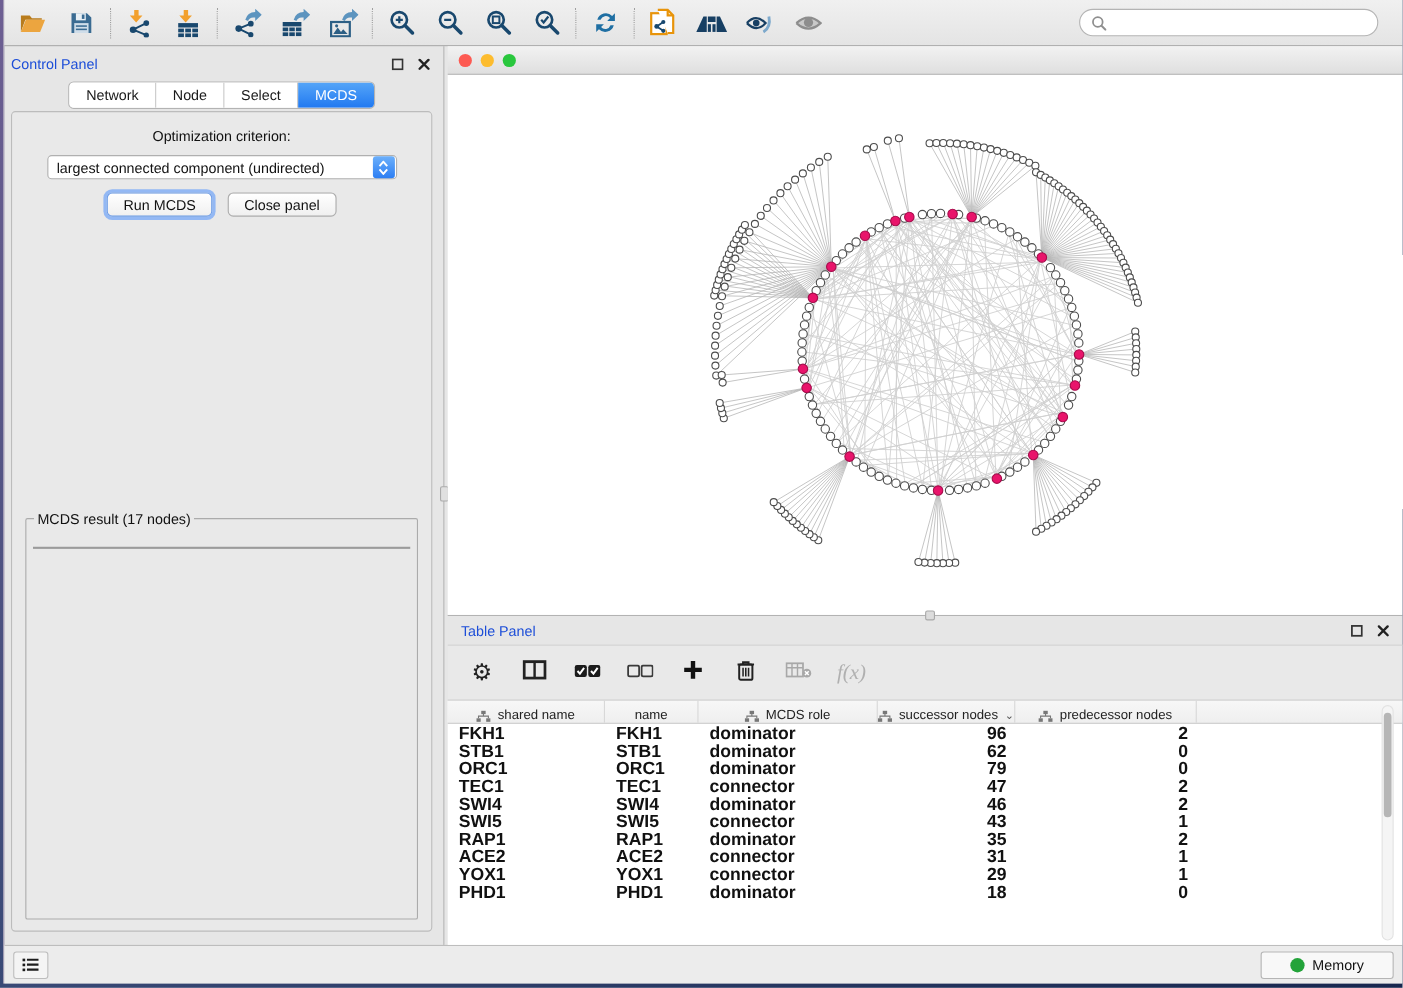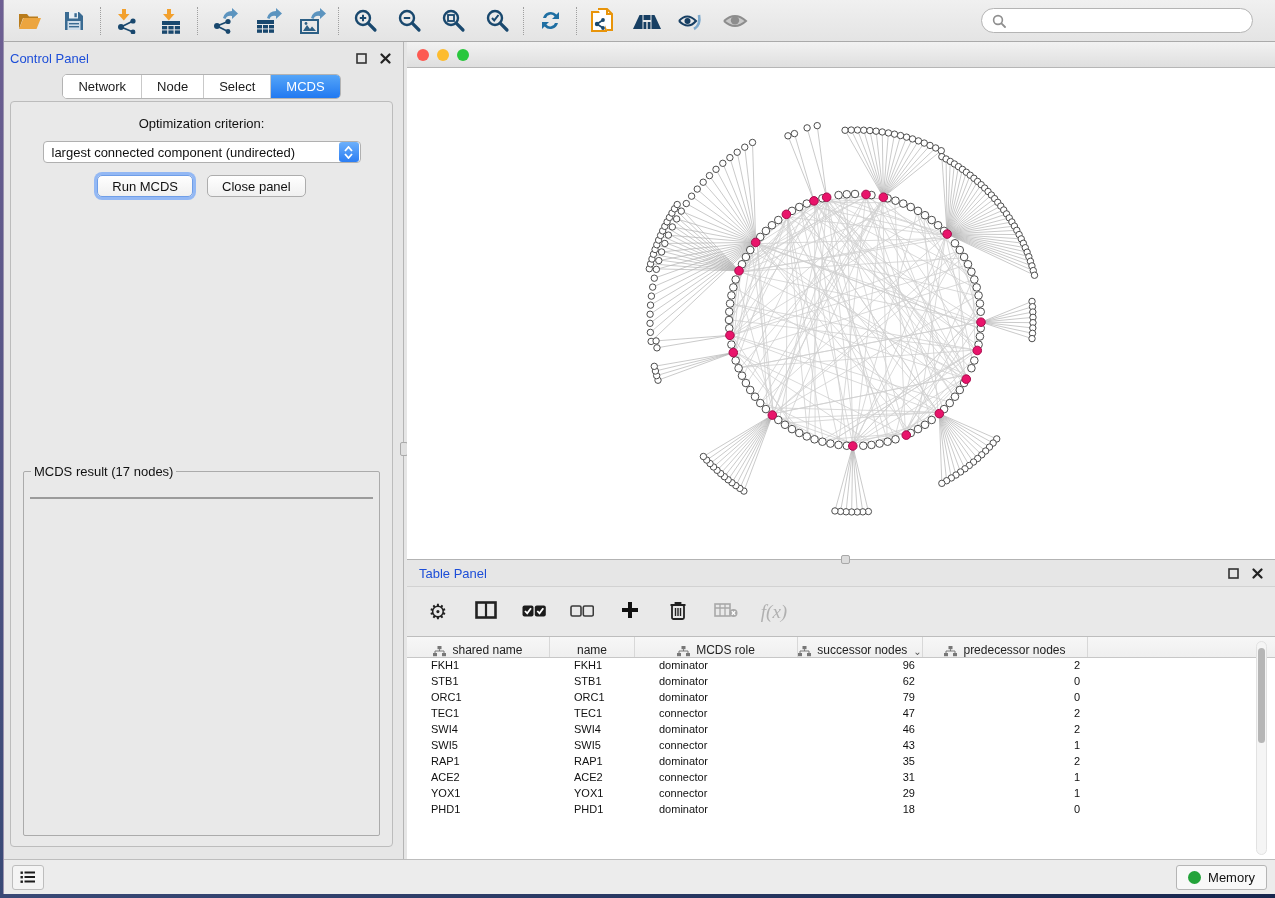--- a/index.html
+++ b/index.html
@@ -69,31 +69,31 @@
   .fx { font-family:"Liberation Serif",serif; font-style:italic; font-size:19px; color:#b0b0b0; }
   .gear-glyph { font-size:21px; color:#222; line-height:1; }
 
   .table-wrap { flex:1; position:relative; border-top:1px solid #bdbdbd; background:#fff; min-height:0; display:flex; flex-direction:column; }
   .thead { display:grid; grid-template-columns:143px 85px 163px 125px 165px 1fr; background:linear-gradient(#f7f7f7,#efefef); border-bottom:1px solid #c7c7c7; height:21px; flex:0 0 auto; }
   .th { display:flex; align-items:flex-end; justify-content:center; gap:6px; font-size:12px; color:#222; border-right:1px solid #d8d8d8; overflow:hidden; cursor:pointer; }
   .th:last-child { border-right:none; }
   .th .sort { font-size:10px; color:#555; }
   .tbody { flex:1; position:relative; overflow:hidden; }
   .tr { display:grid; grid-template-columns:143px 85px 163px 125px 165px 1fr; height:16px; cursor:default; }
-  .td { font-size:11px; color:#111; padding:1px 8px 0 24px; white-space:nowrap; overflow:hidden; }
+  .td { font-size:16px; color:#111; padding:1px 8px 0 10px; white-space:nowrap; overflow:hidden;font-weight:bold; }
   .td.num { text-align:right; padding-right:8px; }
   .tscroll { position:absolute; right:8px; top:4px; bottom:4px; width:11px; background:#f5f5f5; border:1px solid #e2e2e2; border-radius:6px; }
   .tscroll .thumb { position:absolute; left:1px; right:1px; top:6px; height:95px; background:#b6b6b6; border-radius:5px; }
 
   .table-tabs { height:30px; display:flex; align-items:center; justify-content:center; background:#e6e6e6; border-top:1px solid #cfcfcf; flex:0 0 auto; }
 
   
   .statusbar { height:35px; flex:0 0 auto; background:#ececec; border-top:1px solid #bdbdbd; display:flex; align-items:center; padding:0 8px; }
   .status-left-btn { width:32px; height:25px; border:1px solid #bdbdbd; border-radius:3px; background:#f4f4f4; display:flex; align-items:center; justify-content:center; cursor:pointer; }
-  .memory-btn { margin-left:auto; height:25px; border:1px solid #b5b5b5; border-radius:3px; background:#f8f8f8; display:flex; align-items:center; gap:7px; padding:0 11px; font-size:13px; color:#111; cursor:pointer; }
+  .memory-btn { margin-left:auto; height:25px; border:1px solid #b5b5b5; border-radius:3px; background:#f8f8f8; display:flex; align-items:center; gap:7px; padding:0 26px; font-size:13px; color:#111; cursor:pointer; }
   .memory-dot { width:13px; height:13px; border-radius:50%; }
 </style>
 </head>
 <body>
 
 <div class="app">
 
   <div class="toolbar">
     <div class="tb-group" style="padding-left:2px;">
       <div class="tb-btn">

